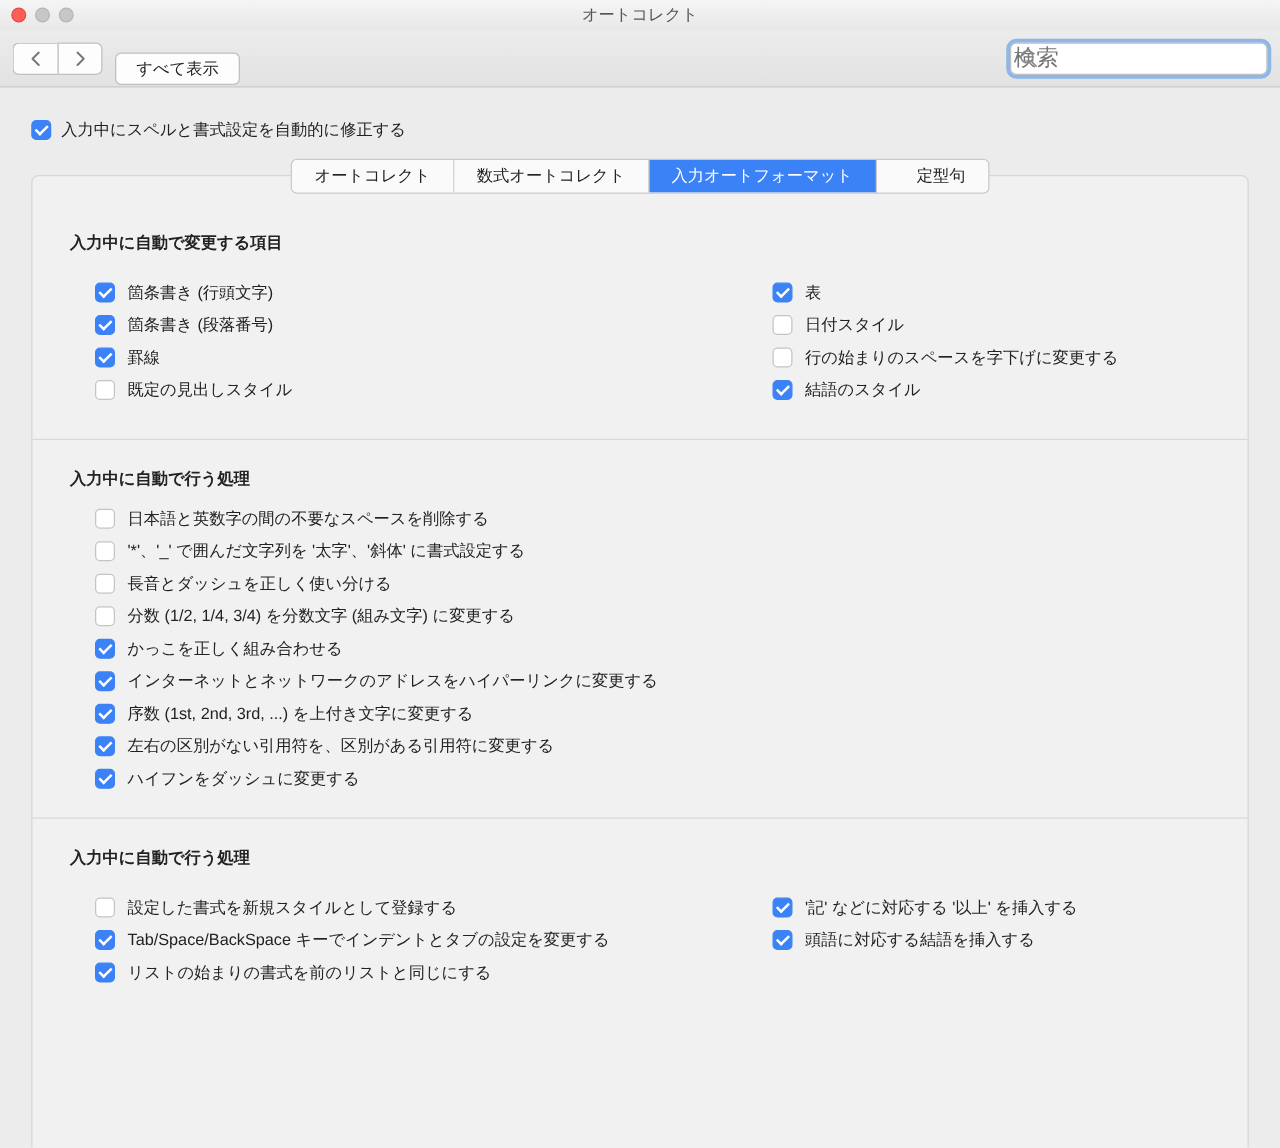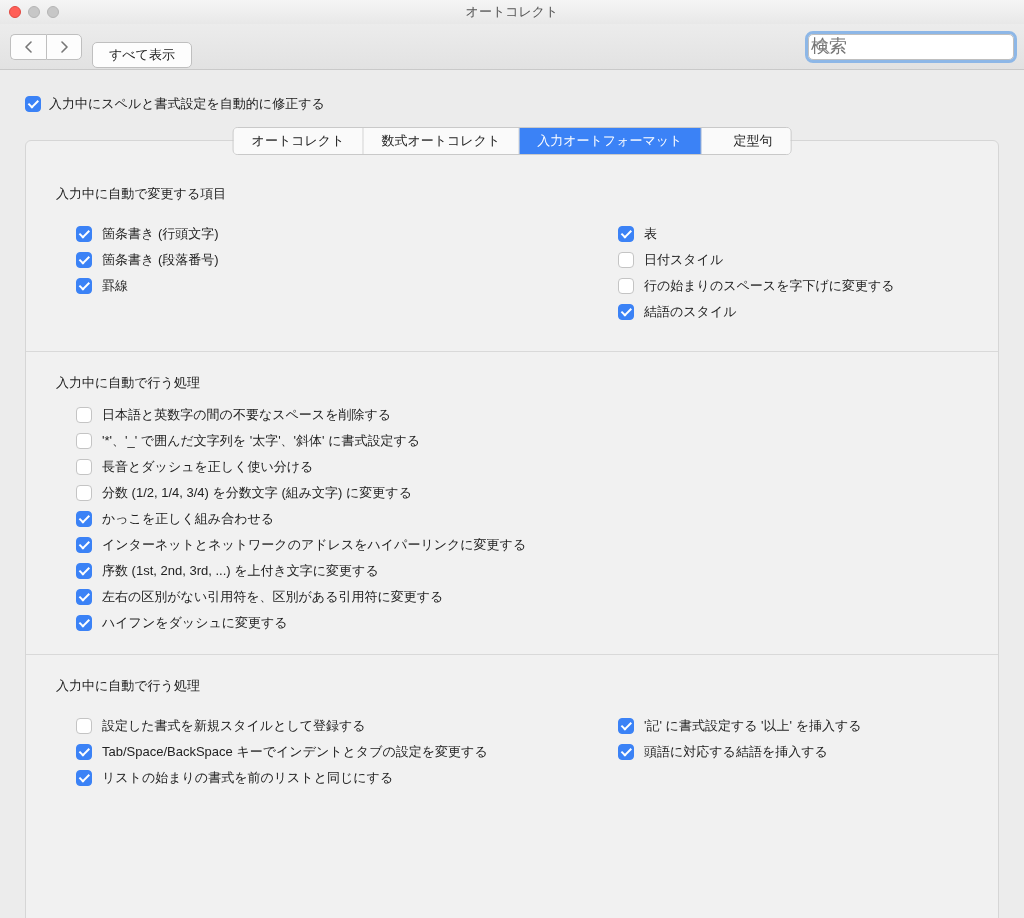--- a/index.html
+++ b/index.html
@@ -124,21 +124,21 @@
     border-right:1px solid #c9c9c9;
     white-space:nowrap;
   }
   .tab:last-child { border-right:none;padding-left:32px; }
   .tab.active {
     background:#3b82f6;
     color:#fff;
   }
 
   .section-title {
-    font-weight:400;
+    font-weight:700;
     margin:0 0 14px 0;
   }
   hr.divider { border:none; border-top:1px solid #d9d9d9; margin:22px -30px; }
 
   .row {
     display:flex;
     align-items:center;
     gap:10px;
     margin:8px 0;
     padding-left:20px;
@@ -211,20 +211,24 @@
               <span>箇条書き (行頭文字)</span>
             </div>
             <div class="row">
               <span class="chk checked"></span>
               <span>箇条書き (段落番号)</span>
             </div>
             <div class="row">
               <span class="chk checked"></span>
               <span>罫線</span>
             </div>
+            <div class="row">
+              <span class="chk"></span>
+              <span>既定の見出しスタイル</span>
+            </div>
           </div>
         <div class="col right" id="s1-right">
             <div class="row">
               <span class="chk checked"></span>
               <span>表</span>
             </div>
             <div class="row">
               <span class="chk"></span>
               <span>日付スタイル</span>
             </div>
@@ -299,21 +303,21 @@
               <span>Tab/Space/BackSpace キーでインデントとタブの設定を変更する</span>
             </div>
             <div class="row">
               <span class="chk checked"></span>
               <span>リストの始まりの書式を前のリストと同じにする</span>
             </div>
           </div>
         <div class="col right" id="s3-right">
             <div class="row">
               <span class="chk checked"></span>
-              <span>'記' に書式設定する '以上' を挿入する</span>
+              <span>'記' などに対応する '以上' を挿入する</span>
             </div>
             <div class="row">
               <span class="chk checked"></span>
               <span>頭語に対応する結語を挿入する</span>
             </div>
           </div>
       </div>
     </div>
 
   </div>

